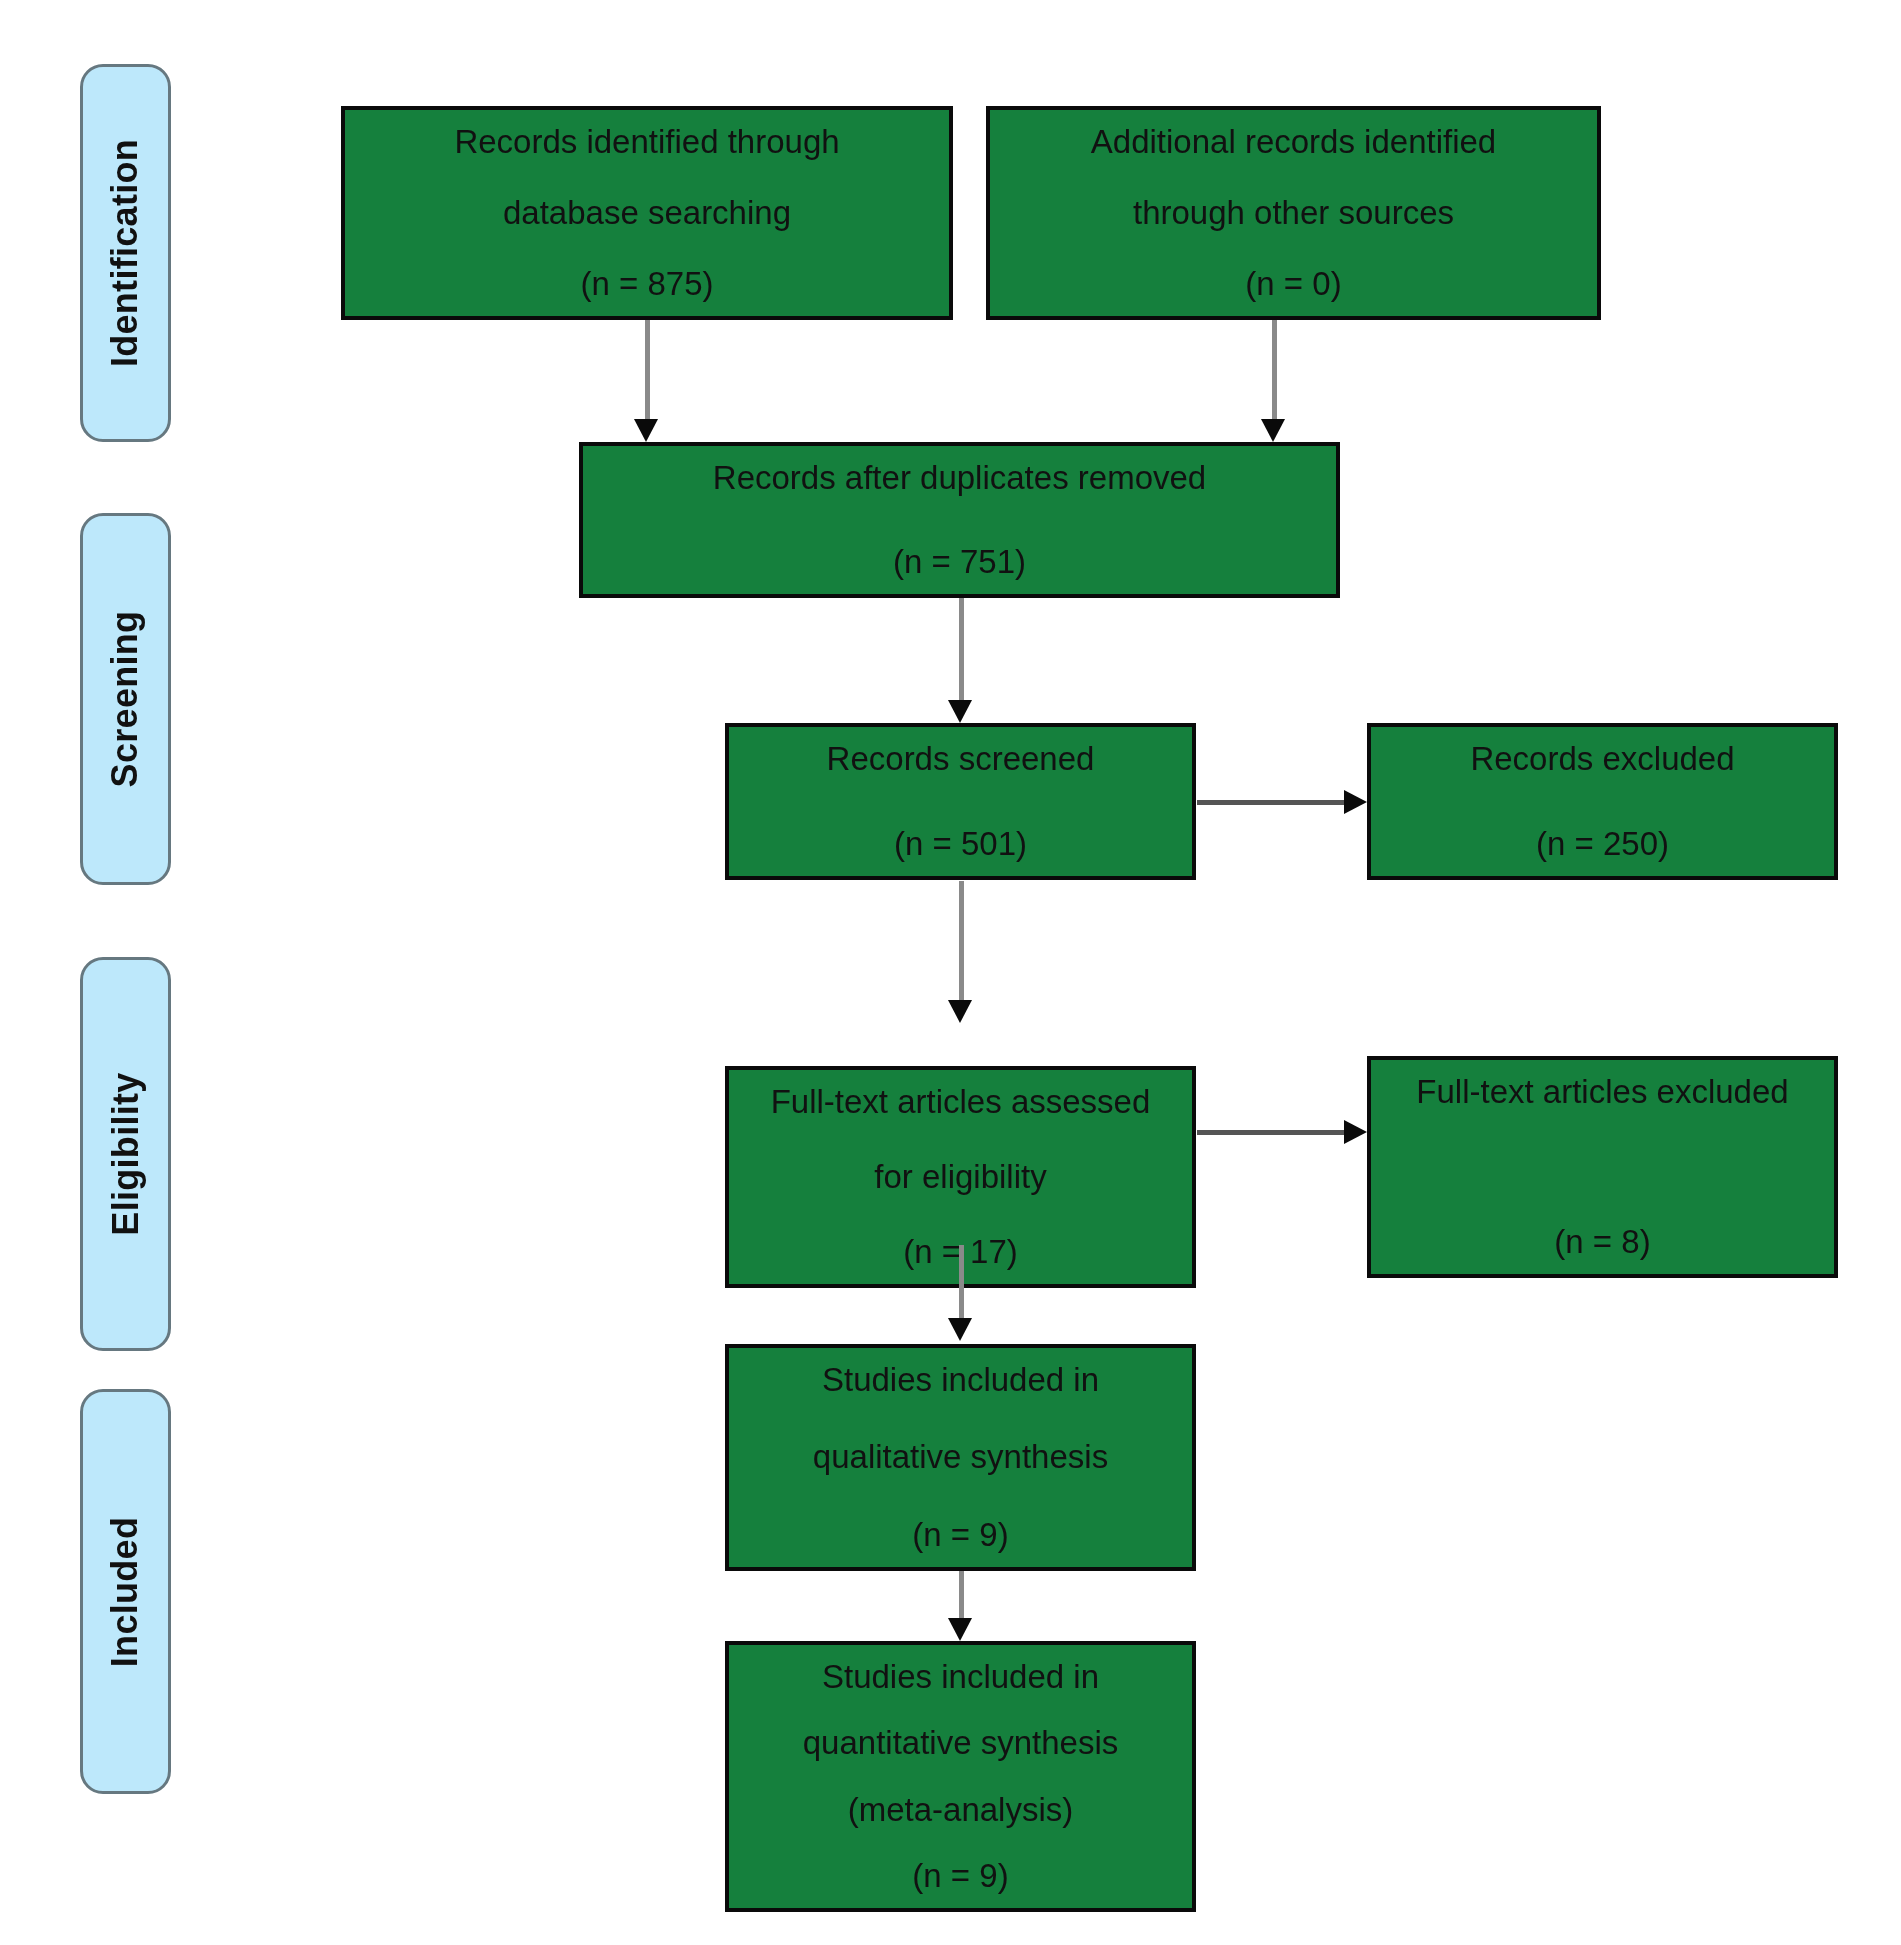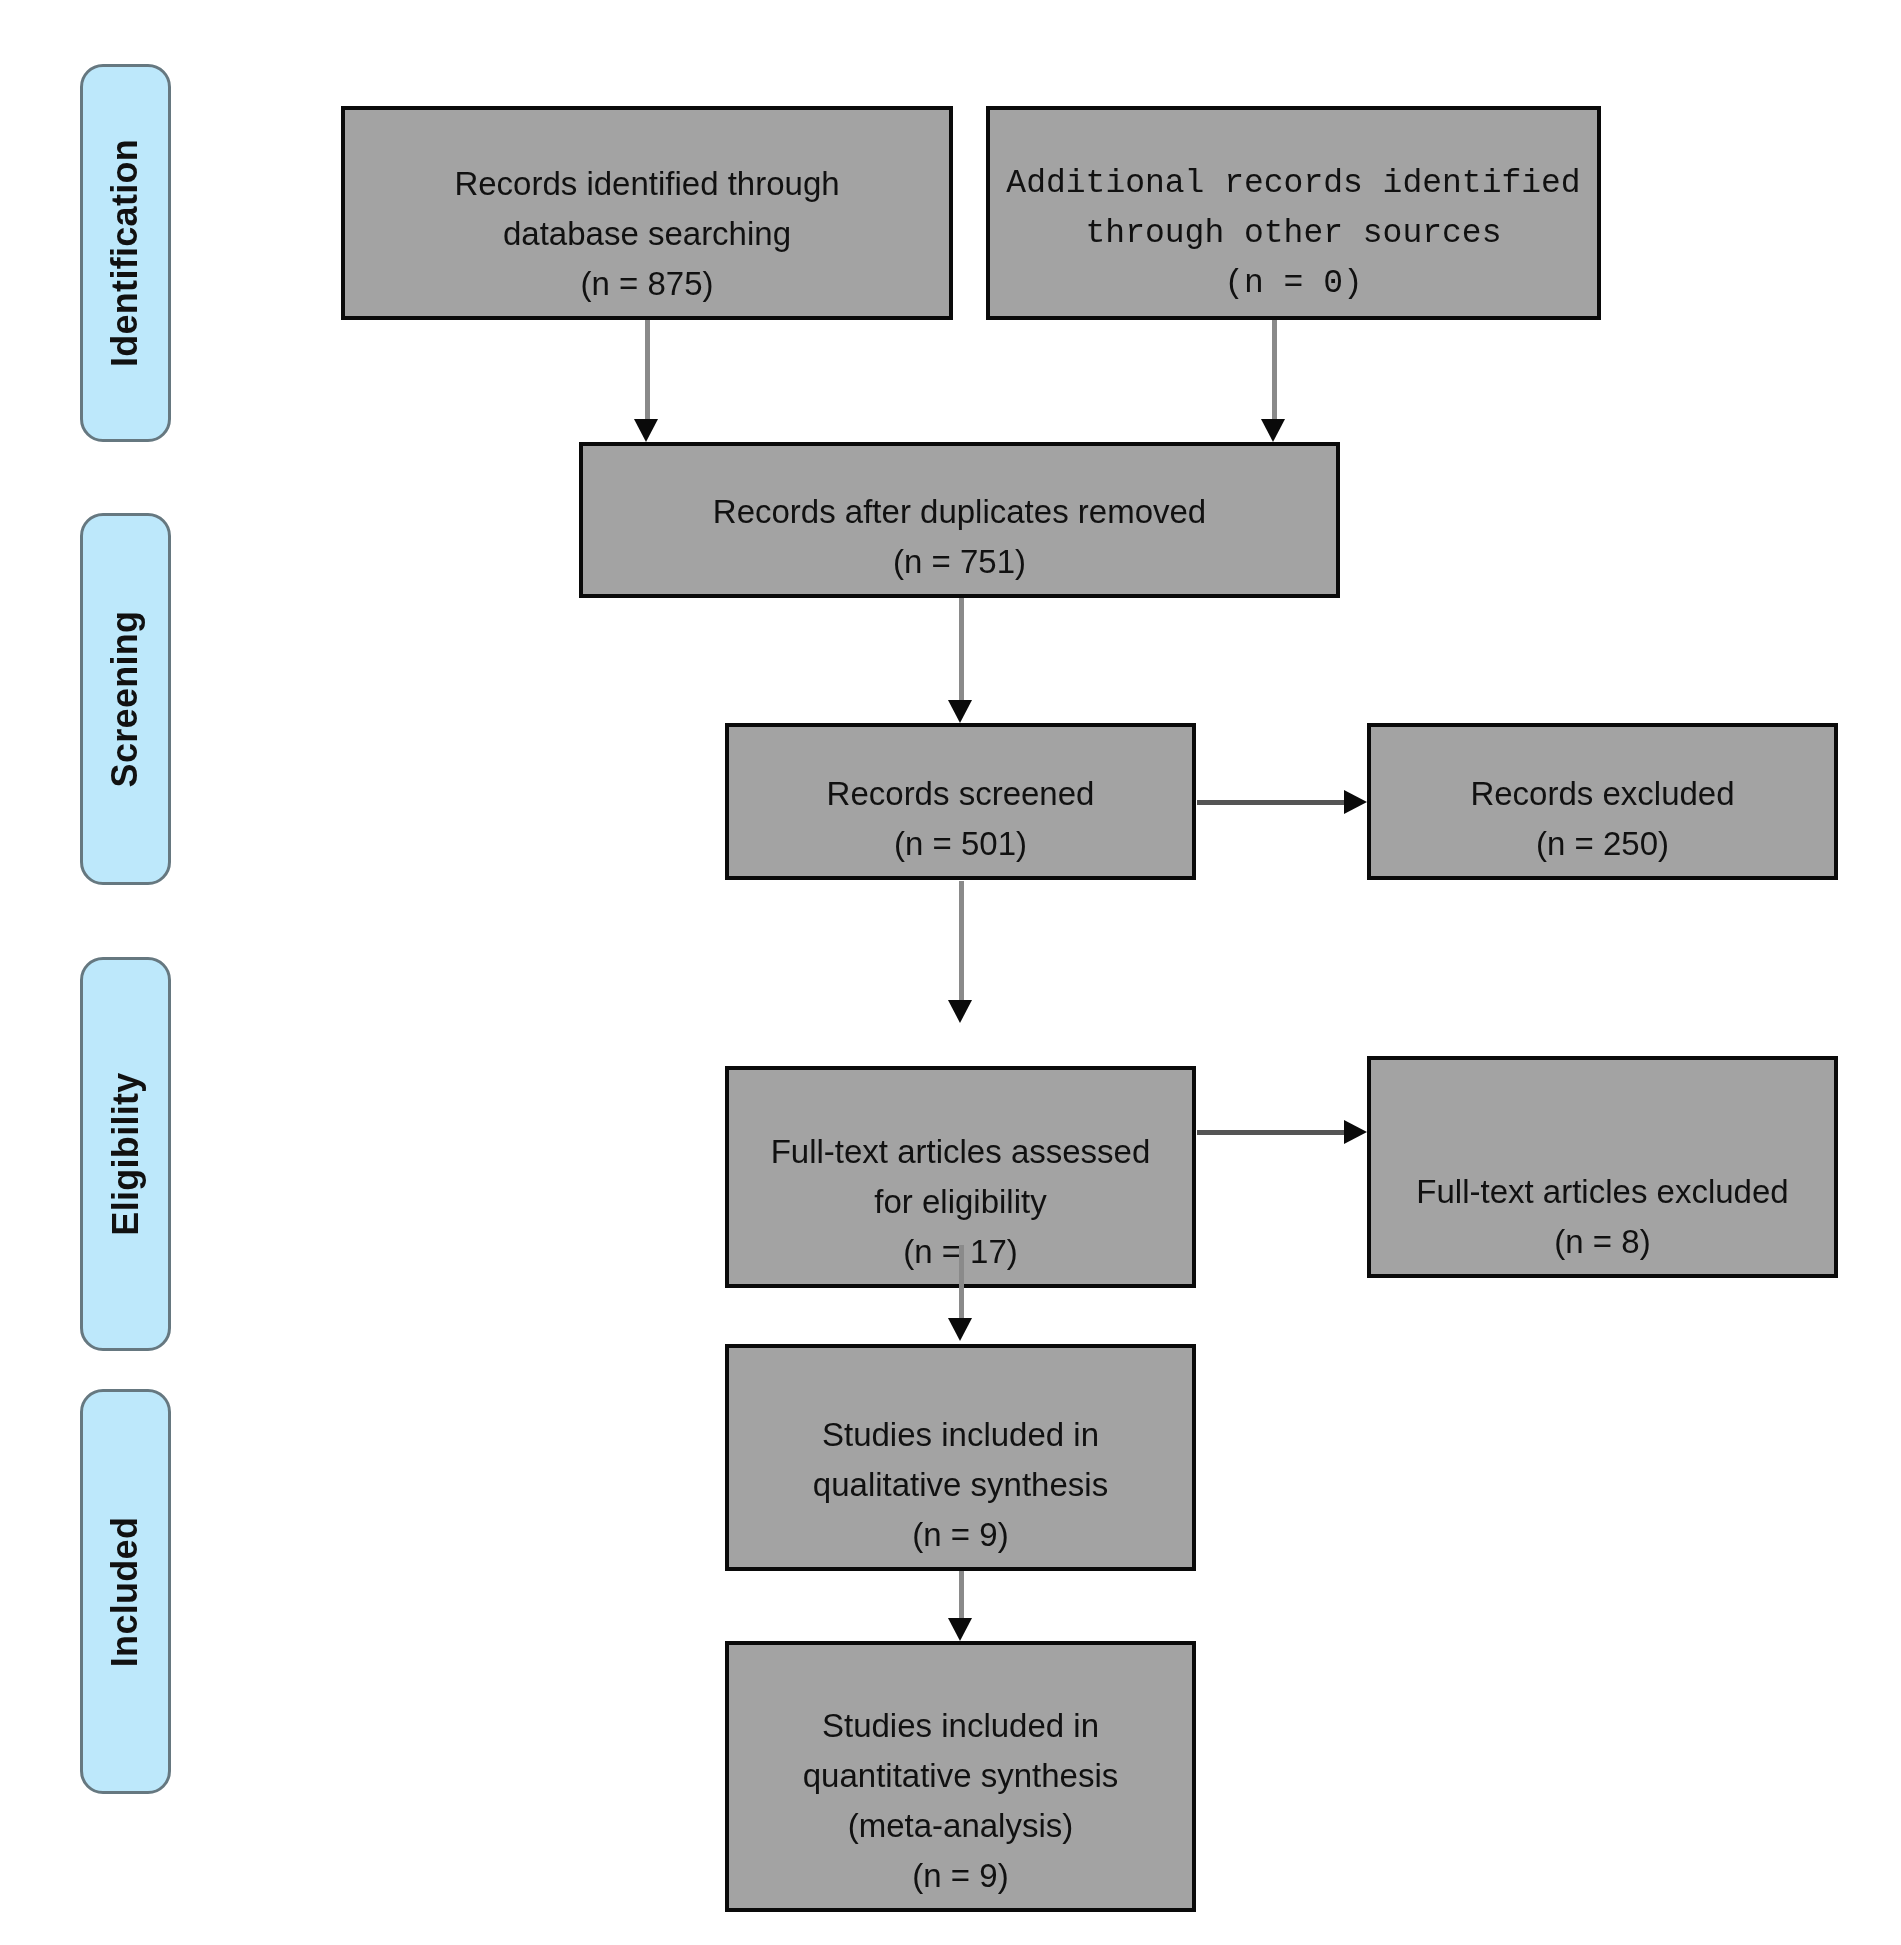--- a/index.html
+++ b/index.html
@@ -37,26 +37,26 @@
     font-weight: bold;
     color: #111111;
     letter-spacing: 0.3px;
     line-height: 1;
   }
 
   
   .flow-box {
     position: absolute;
     box-sizing: border-box;
-    background: #a3a3a3;
+    background: #15803d;
     border: 4.7px solid #0a0a0a;
     display: flex;
     flex-direction: column;
     align-items: center;
-    justify-content: flex-end;
+    justify-content: space-between;
     padding: 6.7px 17.4px;
   }
   .flow-box-line {
     font-size: 33px;
     color: #111111;
     line-height: 1.52;
     text-align: center;
     white-space: nowrap;
   }
 
@@ -108,21 +108,21 @@
   <div class="stage-pill" style="left:80px; top:1389px; width:91px; height:405px;">
     <span class="stage-pill-label">Included</span>
   </div>
 
   <div class="flow-box" style="left:341px; top:106px; width:612px; height:214px;">
     <div class="flow-box-line">Records identified through</div>
     <div class="flow-box-line">database searching</div>
     <div class="flow-box-line">(n = 875)</div>
   </div>
 
-  <div class="flow-box" style="left:986px; top:106px; width:615px; height:214px;font-family:Liberation Mono, monospace;">
+  <div class="flow-box" style="left:986px; top:106px; width:615px; height:214px;">
     <div class="flow-box-line">Additional records identified</div>
     <div class="flow-box-line">through other sources</div>
     <div class="flow-box-line">(n = 0)</div>
   </div>
 
   <div class="flow-box" style="left:579px; top:442px; width:761px; height:156px;">
     <div class="flow-box-line">Records after duplicates removed</div>
     <div class="flow-box-line">(n = 751)</div>
   </div>
 

